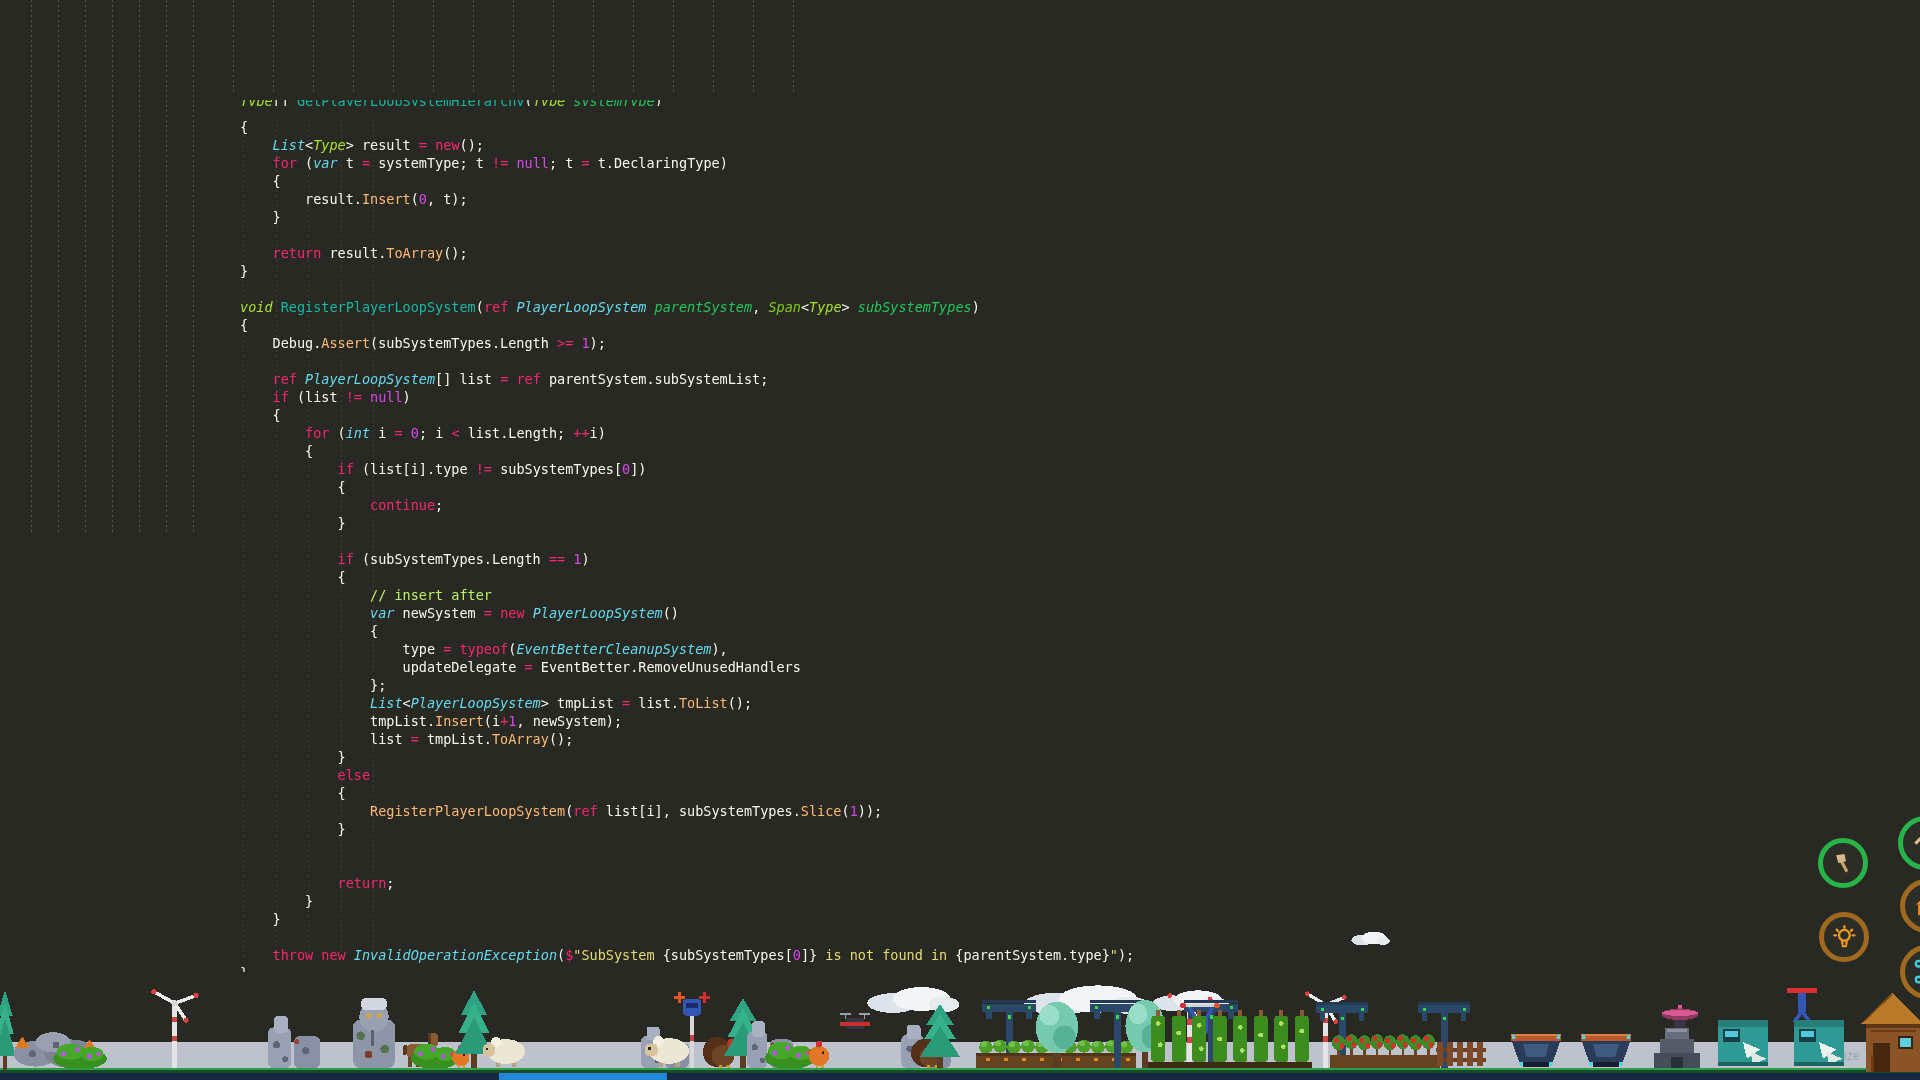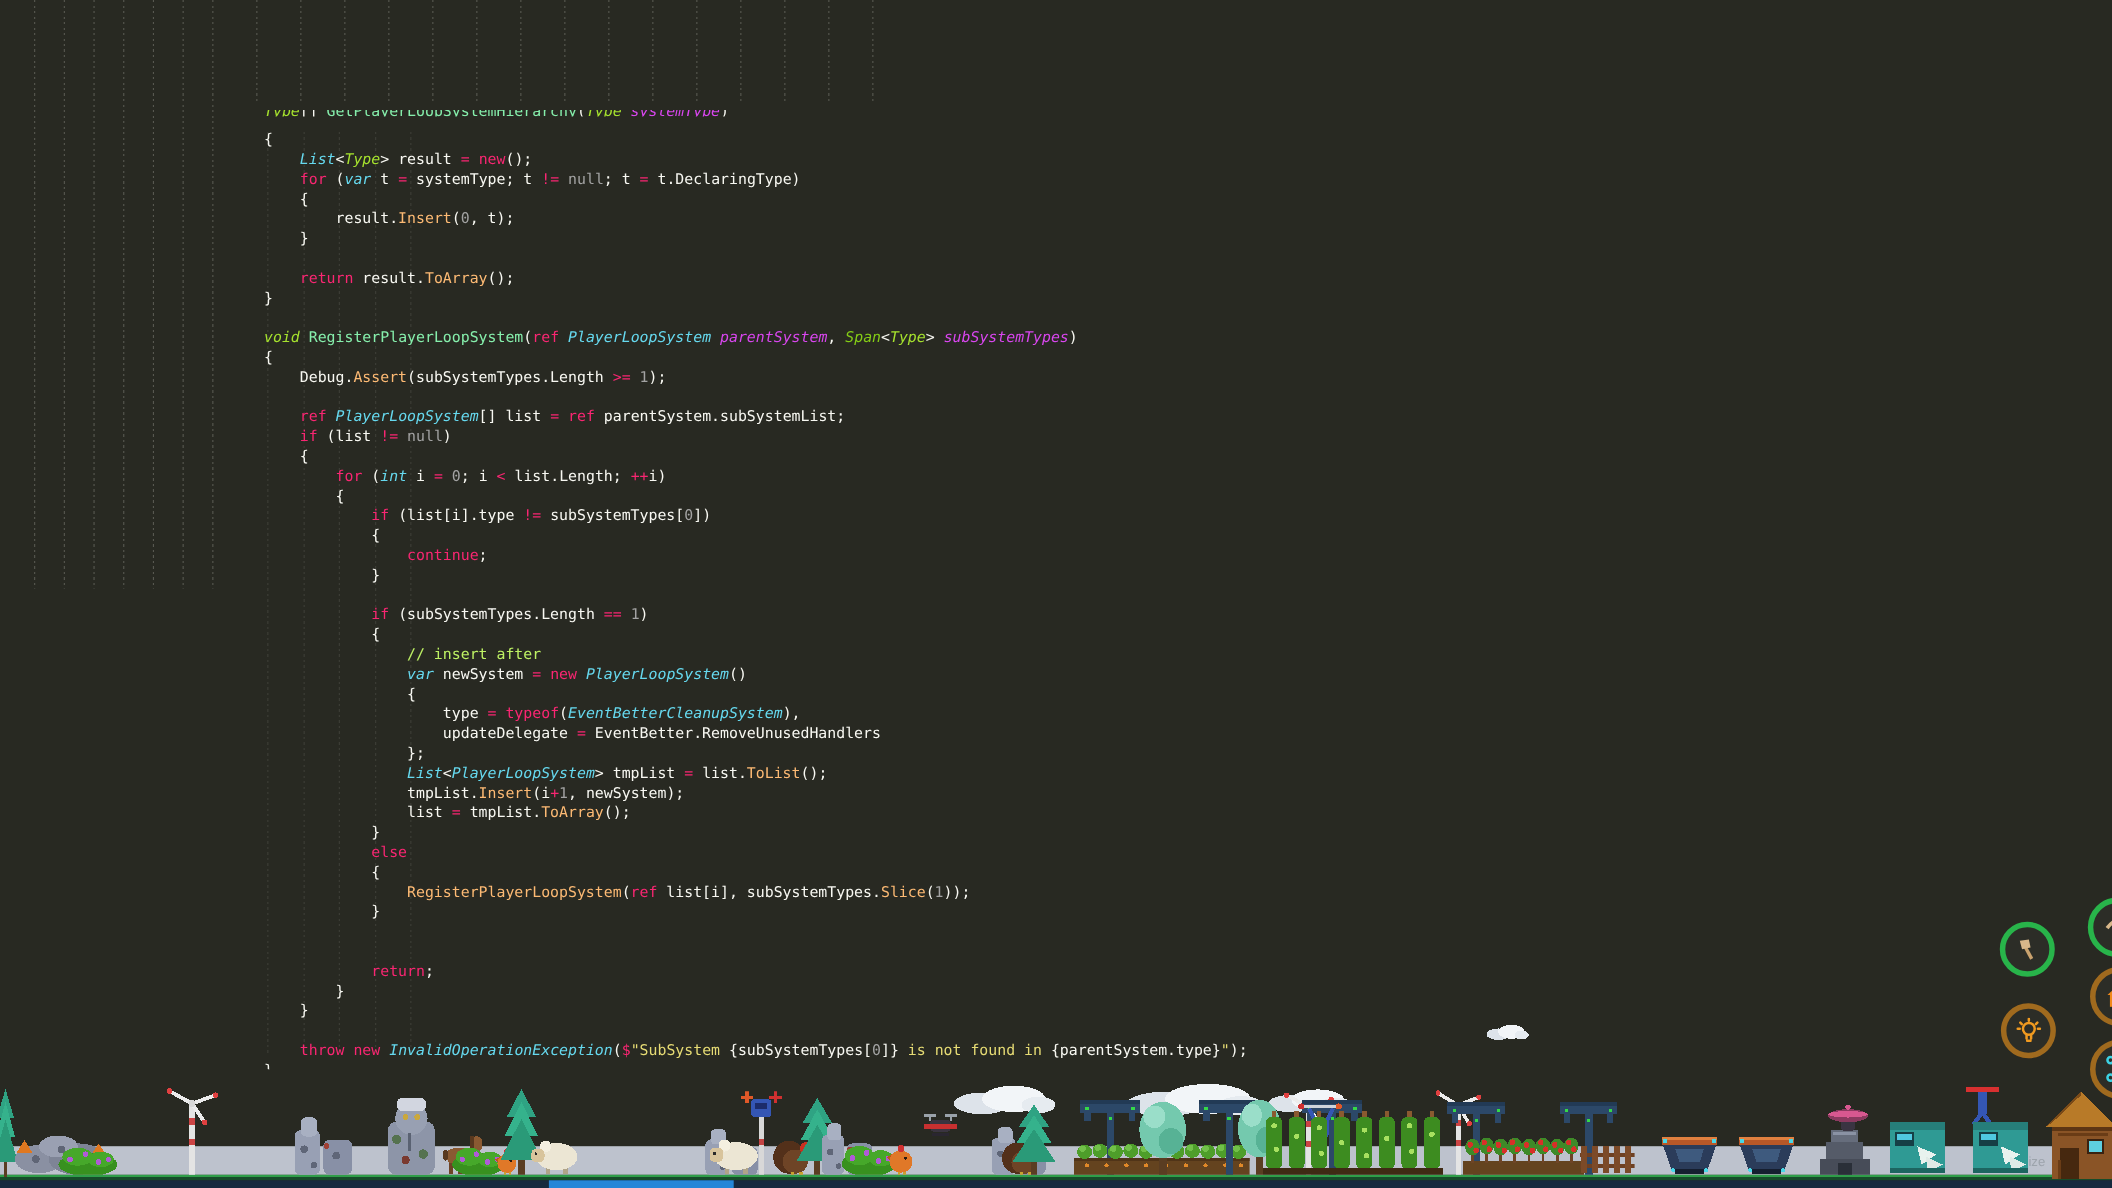--- a/index.html
+++ b/index.html
@@ -6,22 +6,22 @@
   
   #editor{position:absolute;inset:0;background:#282922;}
   .vguide{position:absolute;width:1px;background:repeating-linear-gradient(to bottom,rgba(210,210,200,.28) 0 2px,transparent 2px 5px);}
   .vguide.faint{background:repeating-linear-gradient(to bottom,rgba(210,210,200,.12) 0 2px,transparent 2px 5px);}
   #code{position:absolute;left:240px;top:100px;height:872px;overflow:hidden;
         font-family:"DejaVu Sans Mono",monospace;font-size:13.5px;line-height:18px;white-space:pre;}
   .clip0{height:6px;overflow:hidden;margin-bottom:12px;}
   .clip0 .cl{margin-top:-8px;}
   .cl{height:18px;}
   .tk-p{color:#f8f8f2}.tk-k{color:#f92672}.tk-ti{color:#66d9ef;font-style:italic}
-  .tk-gi{color:#a6e22e;font-style:italic}.tk-g{color:#86efac}.tk-f{color:#fdba74}
-  .tk-pi{color:#d946ef;font-style:italic}.tk-n{color:#a3a3a3}.tk-s{color:#e6db74}
+  .tk-gi{color:#a6e22e;font-style:italic}.tk-g{color:#14b8a6}.tk-f{color:#fdba74}
+  .tk-pi{color:#22c55e;font-style:italic}.tk-n{color:#d946ef}.tk-s{color:#e6db74}
   .tk-c{color:#bef264}.tk-wi{color:#84cc16;font-style:italic}
   
   #platform{position:absolute;left:0;top:1042px;width:1920px;height:26px;background:#bdc2cd;}
   #grass{position:absolute;left:0;top:1068px;width:1920px;height:5px;background:linear-gradient(to bottom,#2f9e49 0 2px,#174c2a 2px 5px);}
   #bottombar{position:absolute;left:0;top:1073px;width:1920px;height:7px;background:#16293e;}
   #barhl{position:absolute;left:499px;top:1073px;width:168px;height:7px;background:#2486d8;}
   #sprites{position:absolute;left:0;top:0;width:1920px;height:1080px;pointer-events:none;}
   #sizelabel{position:absolute;left:1836px;top:1049px;color:#9ca3ab;font-size:12px;}
   .circle-btn{position:absolute;border-radius:50%;background:#2c2d27;box-sizing:border-box;display:flex;align-items:center;justify-content:center;}
   .circle-btn svg{width:62%;height:62%;}

